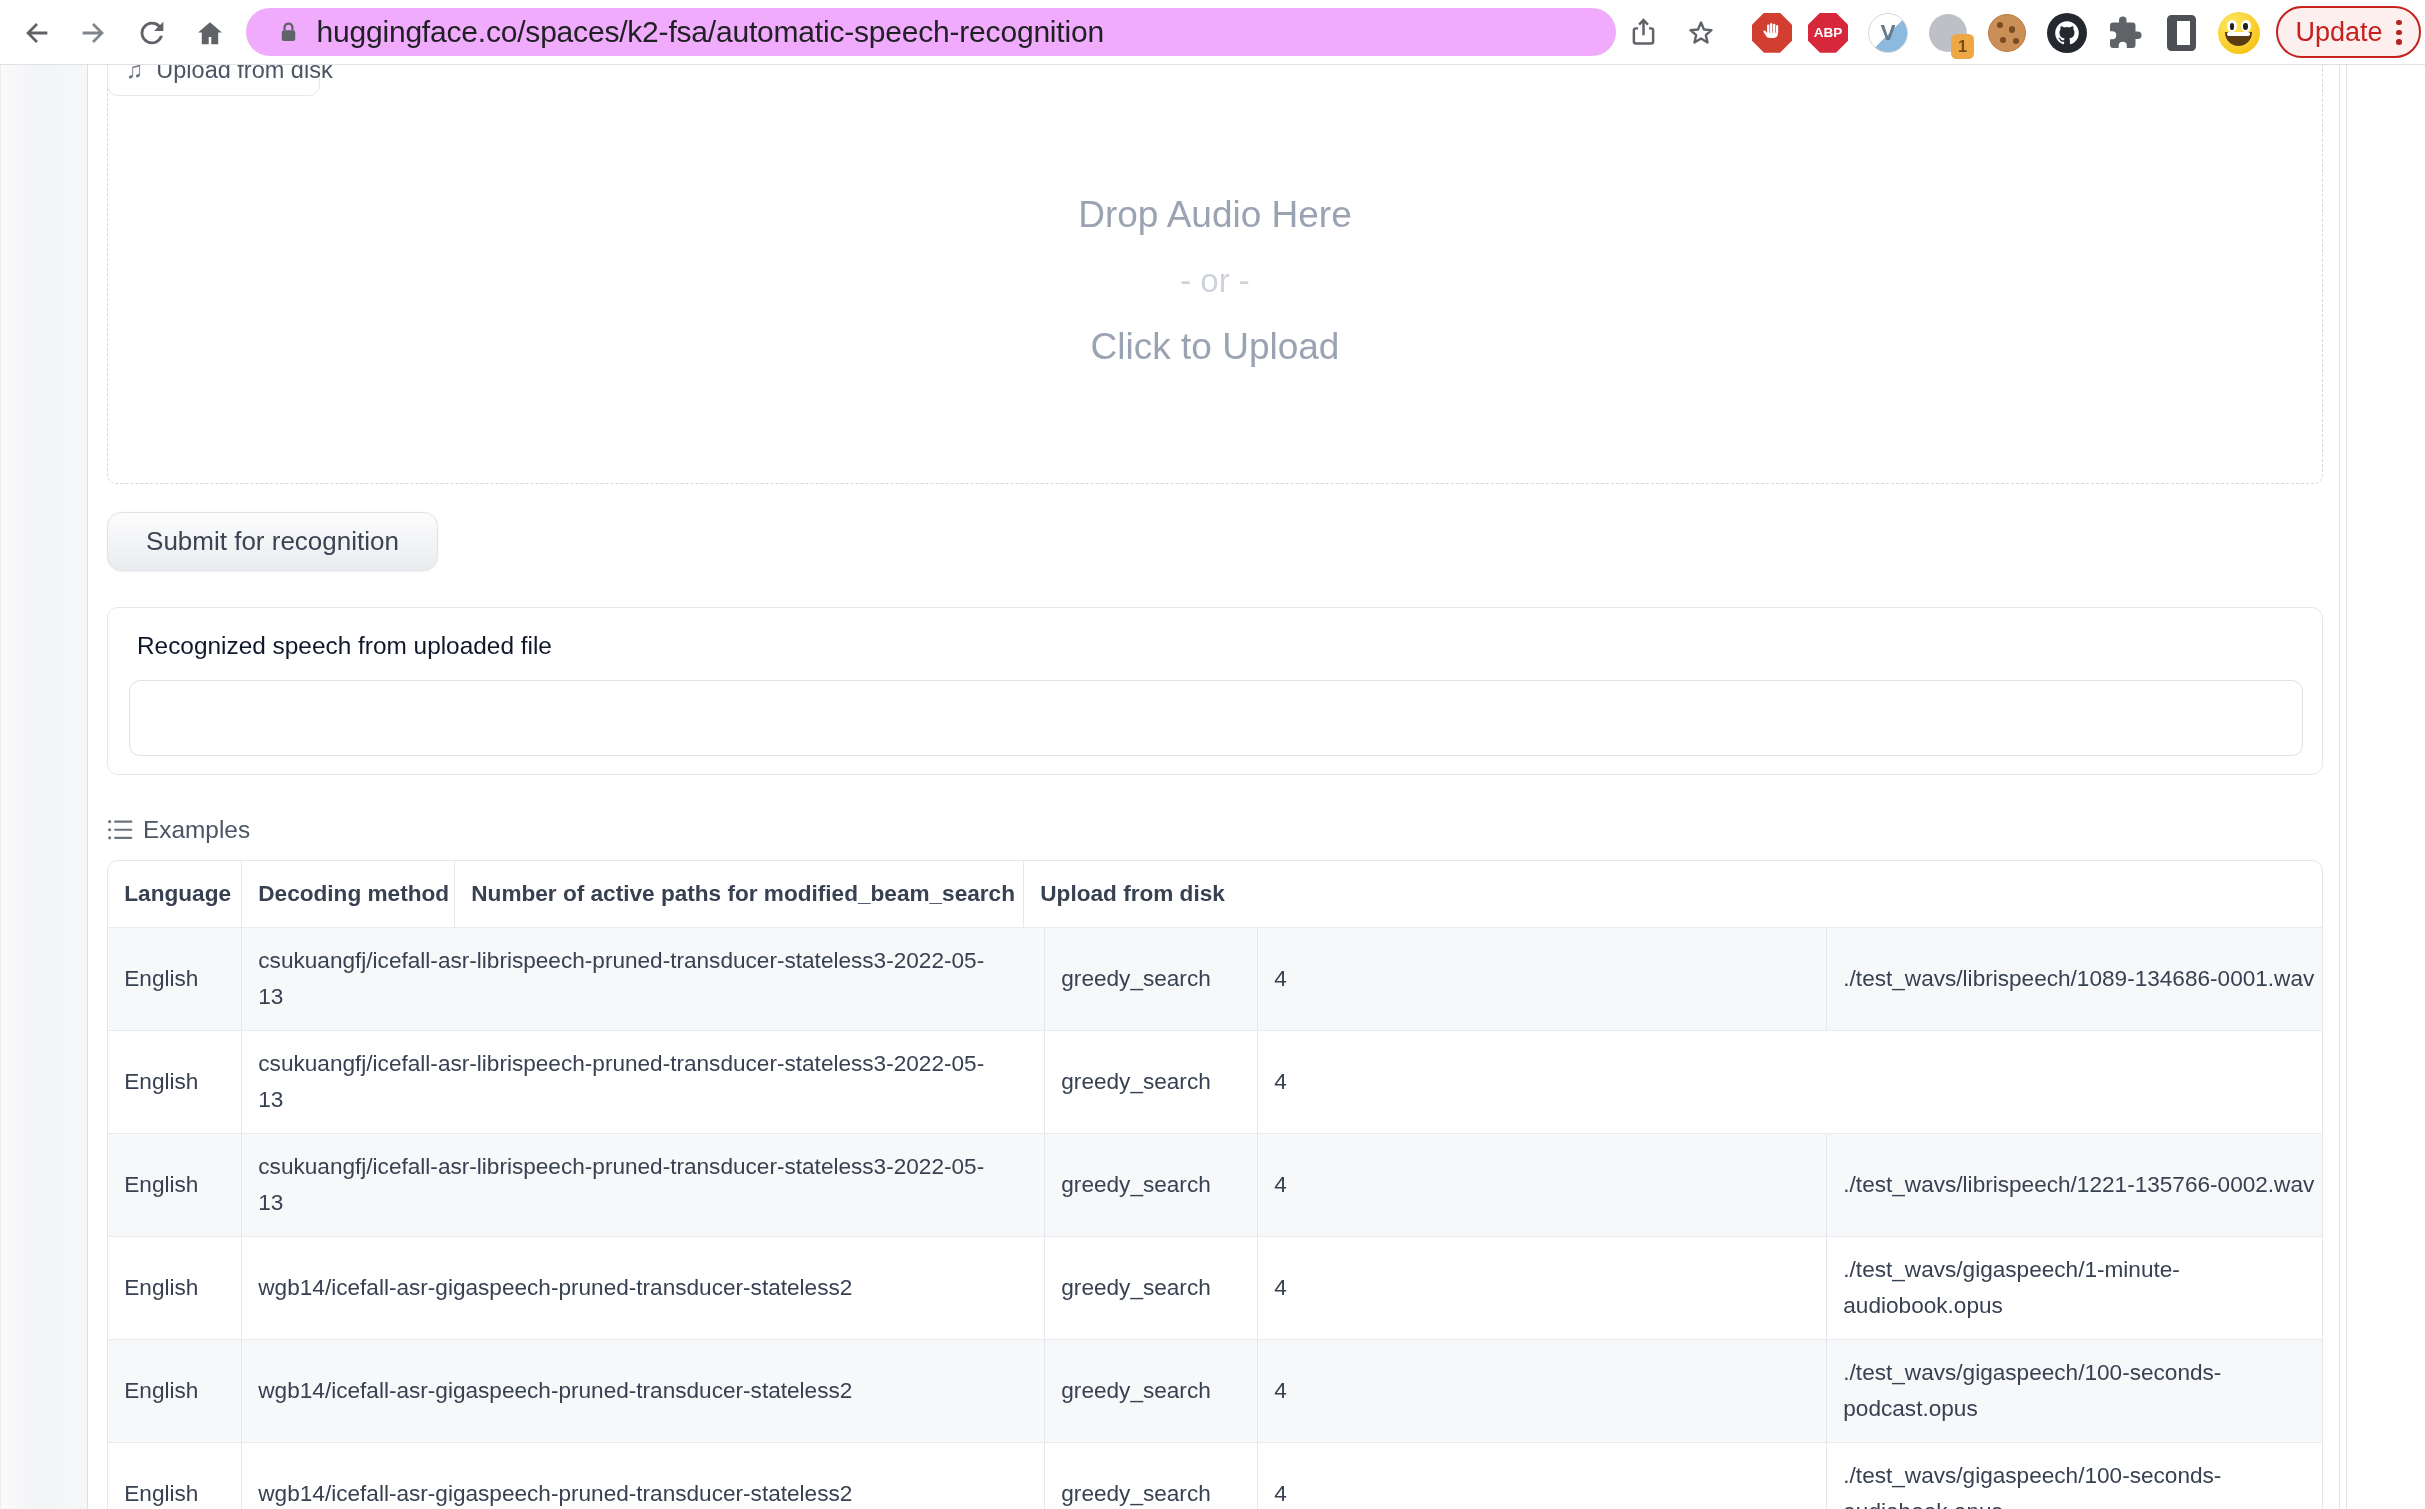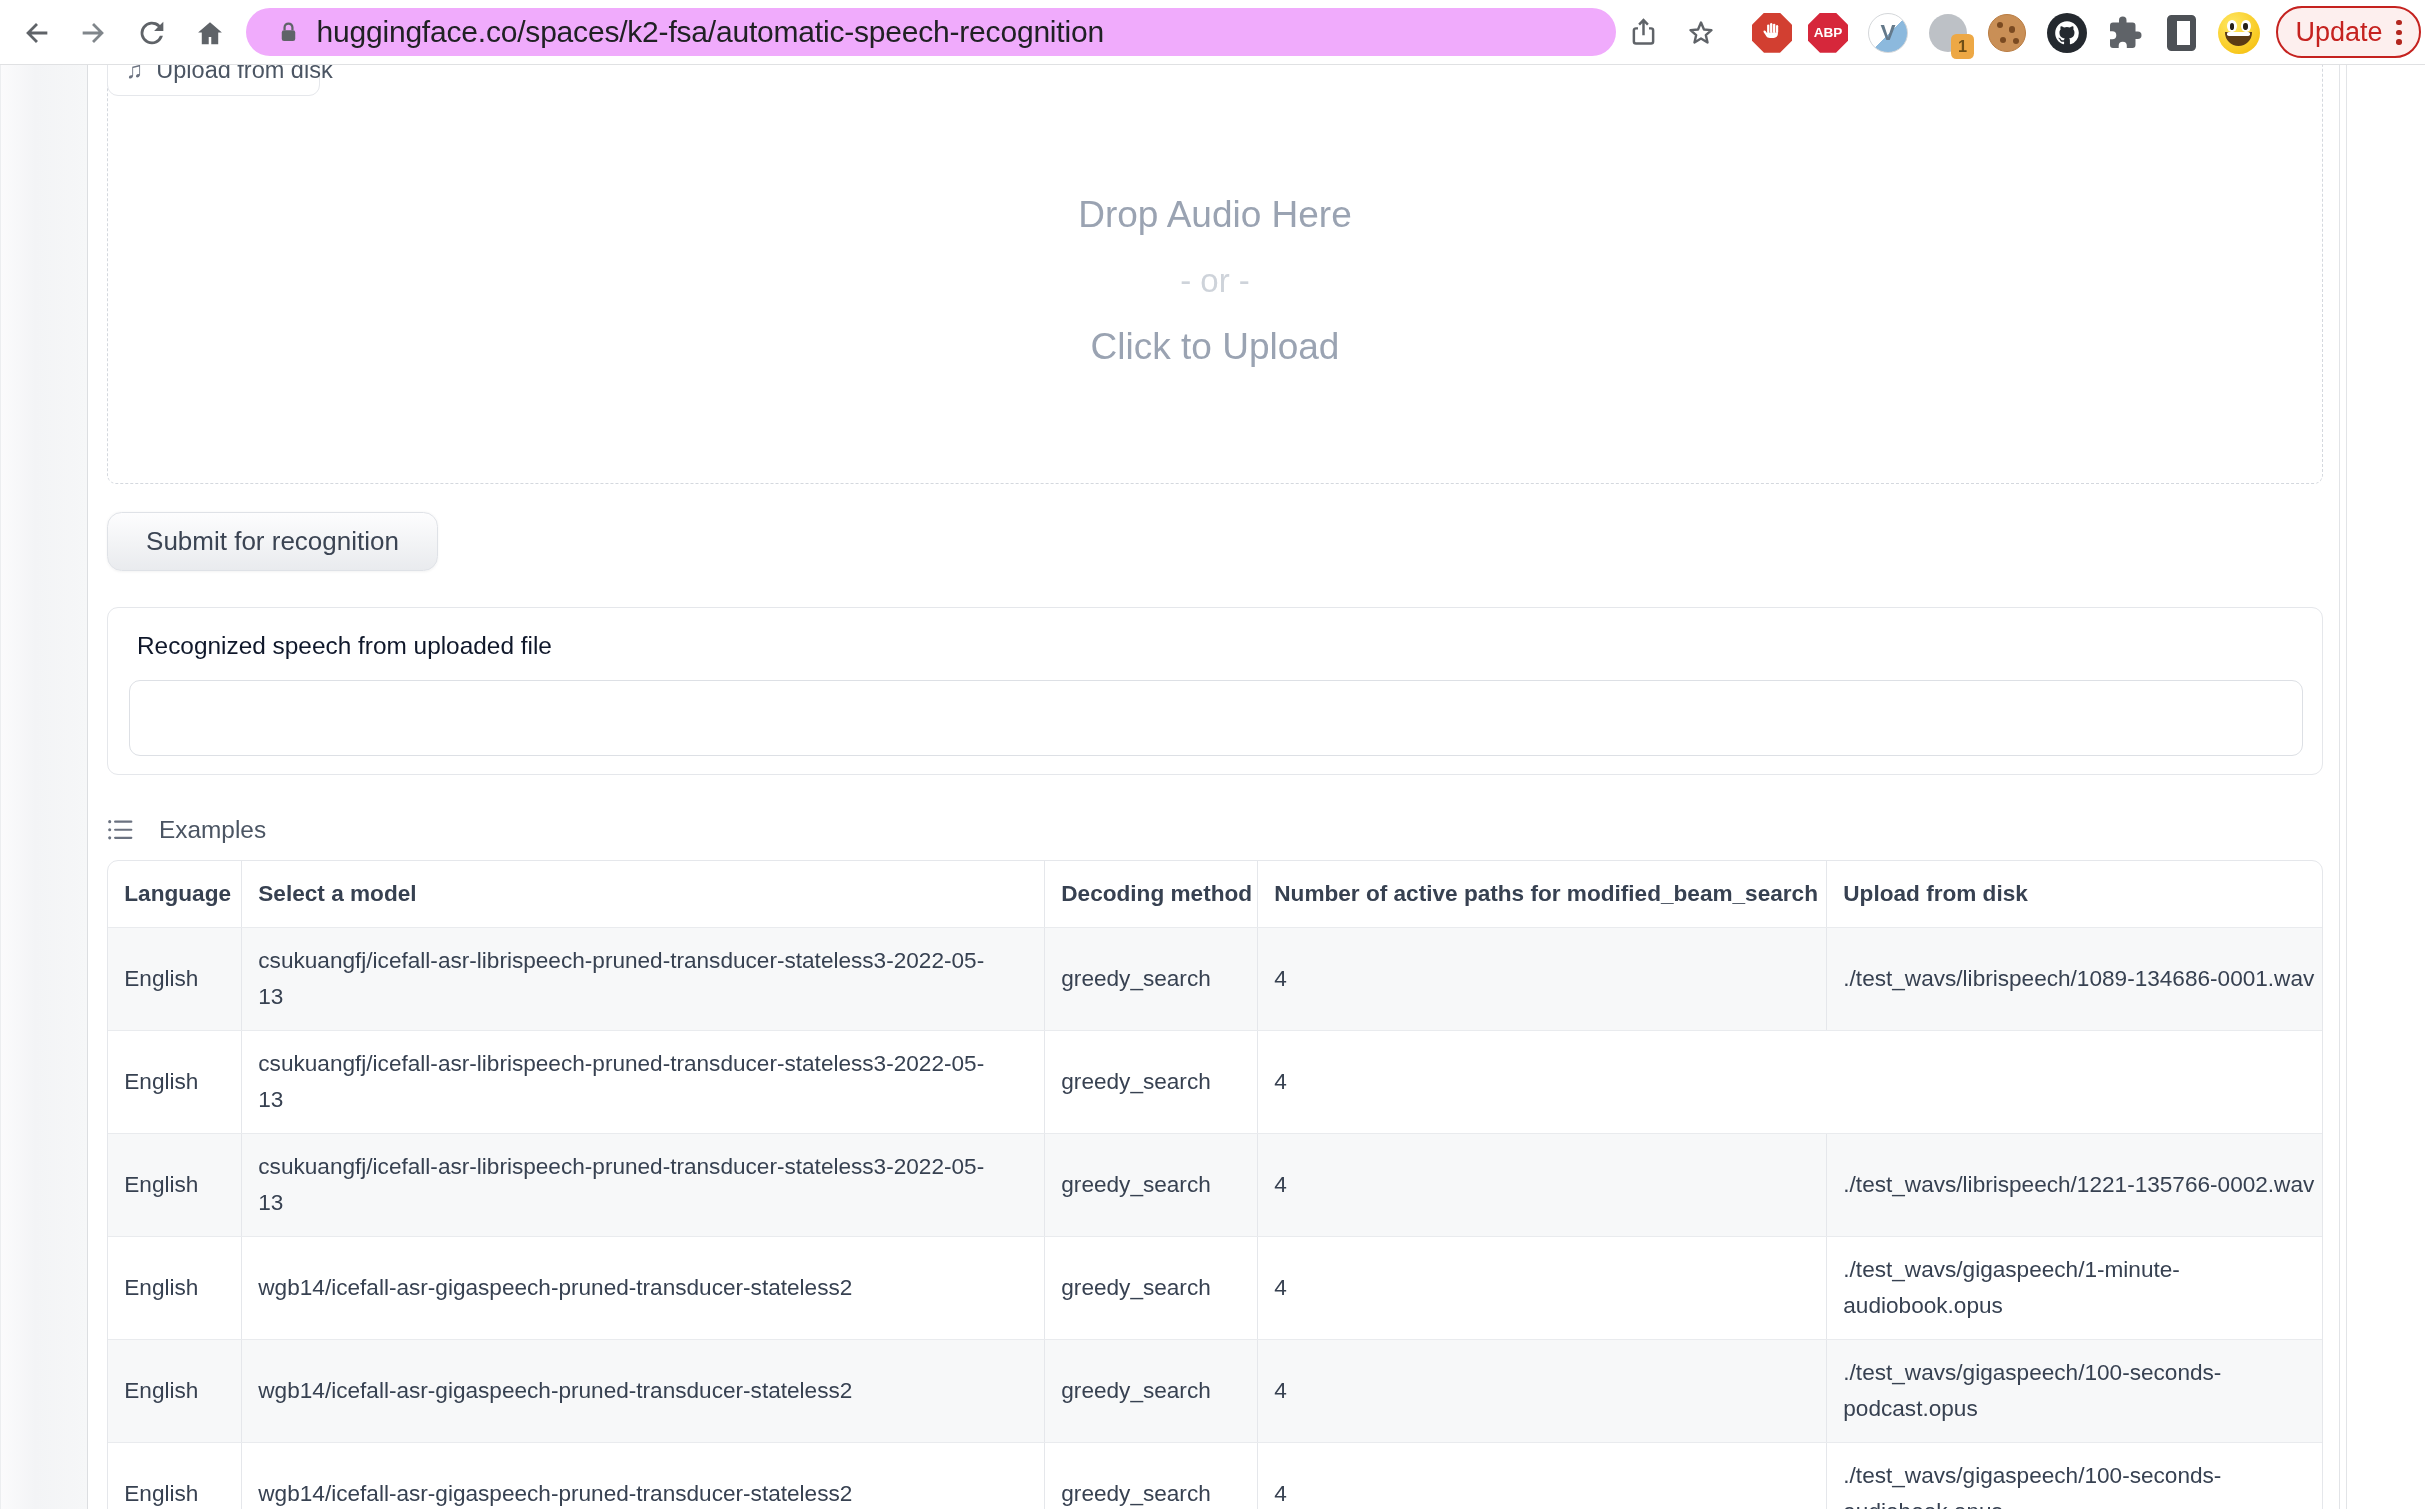--- a/index.html
+++ b/index.html
@@ -73,21 +73,21 @@
     display:flex; align-items:center; justify-content:center;
     font-size:26px; font-weight:500; color:#3b4453; }
   #outpanel { position:absolute; left:107px; top:607px; width:2216px; height:168px;
     border:0.9px solid #e5e7eb; border-radius:11px; background:#fff; }
   #outlabel { position:absolute; left:29px; top:23.5px; font-size:24.4px; color:#0f172a; }
   #outbox { position:absolute; left:21px; top:72px; width:2174px; height:76px;
     border:0.9px solid #dde0e5; border-radius:11px; background:#fff;
     font-size:23.5px; color:#374151; padding:0 18px; outline:none; }
 
   
-  #exhead { position:absolute; left:107px; top:816px; display:flex; align-items:center; gap:25px; }
+  #exhead { position:absolute; left:107px; top:816px; display:flex; align-items:center; gap:9px; }
   #exlabel { font-size:24.4px; color:#4b5563; }
   #extable { position:absolute; left:107px; top:860px; width:2216px; height:687px;
     border:0.9px solid #e5e7eb; border-radius:11px 11px 0 0; background:#fff; overflow:hidden; }
   .trow { display:flex; width:100%; border-top:0.9px solid #e9ebee; }
   .trow.head { border-top:none; height:66px; }
   .trow.body { height:103px; }
   .trow.alt { background:#f7f8f9; }
   .tcell { flex:none; display:flex; align-items:center; padding-left:16.3px; padding-right:9px;
     font-size:22.6px; color:#374151; border-left:0.9px solid #e5e7eb; overflow:hidden;
     line-height:36px; white-space:pre; }
@@ -262,21 +262,20 @@
         <circle cx="3" cy="13" r="1.7"></circle>
         <circle cx="3" cy="22" r="1.7"></circle>
     </g>
   </svg>
   <span id="exlabel">Examples</span>
 </div>
 
 <div id="extable">
   <div class="trow head">
     <div class="tcell c-lang">Language</div>
-    <div class="tcell c-model">Select a model</div>
     <div class="tcell c-dec">Decoding method</div>
     <div class="tcell c-num">Number of active paths for modified_beam_search</div>
     <div class="tcell c-up">Upload from disk</div>
   </div>
 
   <div class="trow body alt">
     <div class="tcell c-lang">English</div>
     <div class="tcell c-model">csukuangfj/icefall-asr-librispeech-pruned-transducer-stateless3-2022-05-
 13</div>
     <div class="tcell c-dec">greedy_search</div>

